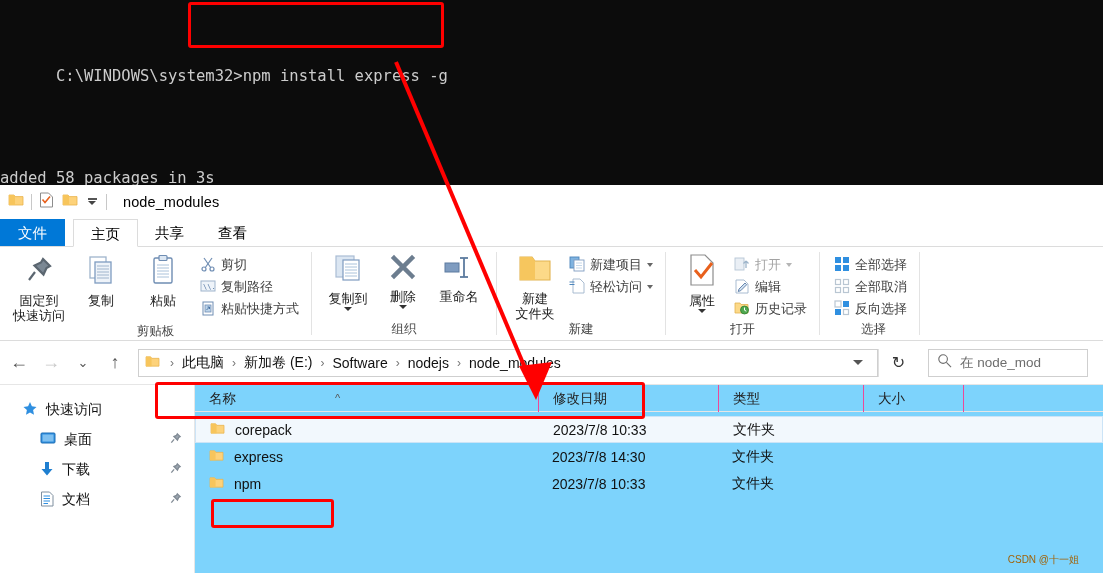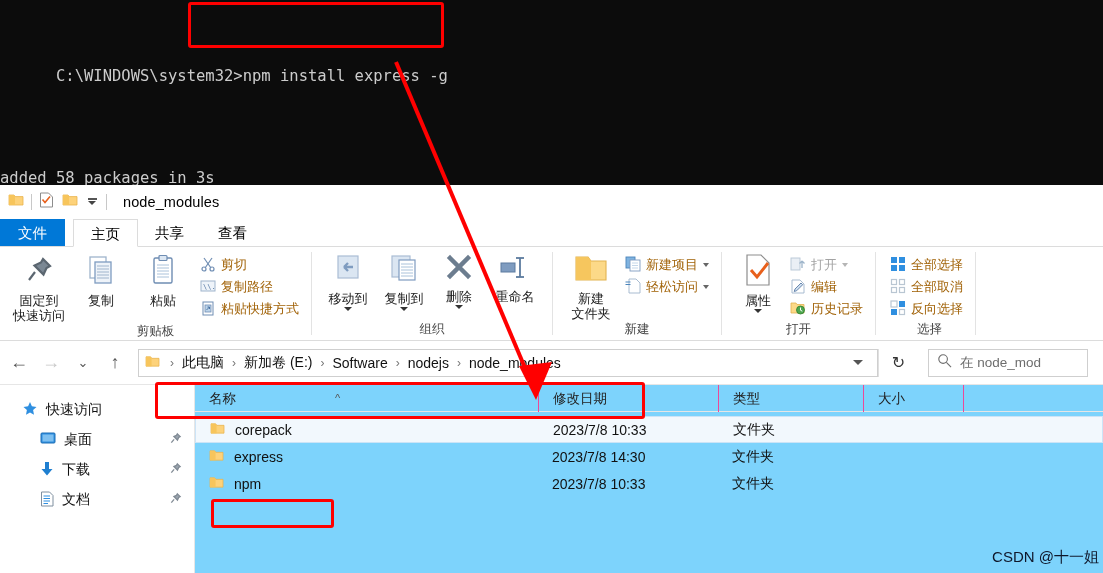--- a/index.html
+++ b/index.html
@@ -48,21 +48,21 @@
 
   
   #ribbon { position:relative; height:94px; background:#fff; border-bottom:1px solid #dcdcdc; display:flex; }
   .rgroup { position:relative; display:flex; flex-direction:column; height:94px; }
   .rgroup-body { display:flex; align-items:flex-start; padding:4px 8px 0 8px; flex:1; }
   .rgroup-label { text-align:center; font-size:12.5px; color:#444; padding-bottom:3px; }
   .rsep { width:1px; background:#e3e3e3; margin:5px 0 5px 0; }
   .bigbtn { display:flex; flex-direction:column; align-items:center; width:62px; padding-top:2px; }
   .bigbtn .lab { font-size:13px; color:#1a1a1a; text-align:center; line-height:15px; margin-top:2px; }
   .smallcol { display:flex; flex-direction:column; justify-content:flex-start; padding-top:3px; }
-  .smallbtn { display:flex; align-items:center; height:22px; font-size:13px; color:#a16207; padding-right:4px; }
+  .smallbtn { display:flex; align-items:center; height:22px; font-size:13px; color:#404040; padding-right:4px; }
   .smallbtn .lab { margin-left:5px; }
   .smallbtn.dis { color:#a3a3a3; }
   .sm-caret { width:0;height:0;border-left:3.5px solid transparent;border-right:3.5px solid transparent;border-top:4px solid #666; margin-left:5px; display:inline-block;}
   .big-caret { width:0;height:0;border-left:4px solid transparent;border-right:4px solid transparent;border-top:4.5px solid #333; margin:1px auto 0 auto;}
 
   
   #addrrow { position:relative; height:44px; display:flex; align-items:center; background:#fff; border-bottom:1px solid #e6e6e6; }
   .navbtn { width:26px; height:26px; display:flex; align-items:center; justify-content:center; font-size:18px; color:#555; margin-left:6px; }
   .navbtn.dis { color:#c8c8c8; }
   #addrbox { position:relative; flex:0 0 auto; width:740px; height:28px; margin-left:10px; border:1px solid #cfcfcf; background:#fff; display:flex; align-items:center; }
@@ -88,21 +88,21 @@
   .sortcaret { position:absolute; left:140px; top:0px; font-size:11px; color:#555; }
   .frow { display:flex; height:27px; align-items:center; font-size:14px; color:#111; }
   .frow.sel { background:#f2f8fd; border:1px solid #cce4f7; }
   .fcell { padding-left:14px; overflow:hidden; white-space:nowrap; }
   .fname { display:flex; align-items:center; }
   .fname .lab { margin-left:10px; }
 
   
   .redbox { position:absolute; border:3px solid #ff0000; border-radius:3px; pointer-events:none; }
   #overlay { position:absolute; left:0; top:0; width:1103px; height:573px; pointer-events:none; }
-  #watermark { position:absolute; right:4px; bottom:6px; font-size:15px; color:#0f172a; font-family:"Liberation Sans", sans-serif; }
+  #watermark { position:absolute; right:24px; bottom:6px; font-size:10px; color:#a16207; font-family:"Liberation Sans", sans-serif; }
 </style>
 </head>
 <body>
 
 <div id="screen">
 
   <div id="terminal">
     <div class="tline">
       <span class="t-white">C:\WINDOWS\system32&gt;</span><span class="t-white">npm install express -g</span>
     </div>
@@ -233,30 +233,20 @@
         </div>
         <div class="rgroup-label">剪贴板</div>
       </div>
       <div class="rsep"></div>
 
       <div class="rgroup">
         <div class="rgroup-body">
           <div class="bigbtn" style="width:56px">
             <span>
               <svg width="34" height="32" viewBox="0 0 34 32">
-                  <rect x="7" y="3" width="20" height="22" fill="#dbe6f2" stroke="#aabdd4" stroke-width="1.2"></rect>
-                  <path d="M22 14h-9m0 0l4-4m-4 4l4 4" stroke="#7f9cc0" stroke-width="2.4" fill="none"></path>
-                </svg>
-            </span>
-            <span class="lab">移动到</span>
-            <span class="big-caret"></span>
-          </div>
-          <div class="bigbtn" style="width:56px">
-            <span>
-              <svg width="34" height="32" viewBox="0 0 34 32">
                   <rect x="5" y="3" width="18" height="21" fill="#dbe6f2" stroke="#aabdd4" stroke-width="1.2"></rect>
                   <rect x="12" y="7" width="16" height="20" fill="#fff" stroke="#7f9cc0" stroke-width="1.2"></rect>
                   <g stroke="#aac2da" stroke-width="1">
                     <line x1="14" y1="11" x2="26" y2="11"></line>
                     <line x1="14" y1="14" x2="26" y2="14"></line>
                     <line x1="14" y1="17" x2="26" y2="17"></line>
                     <line x1="14" y1="20" x2="26" y2="20"></line>
                     <line x1="14" y1="23" x2="26" y2="23"></line>
                   </g>
                 </svg>

